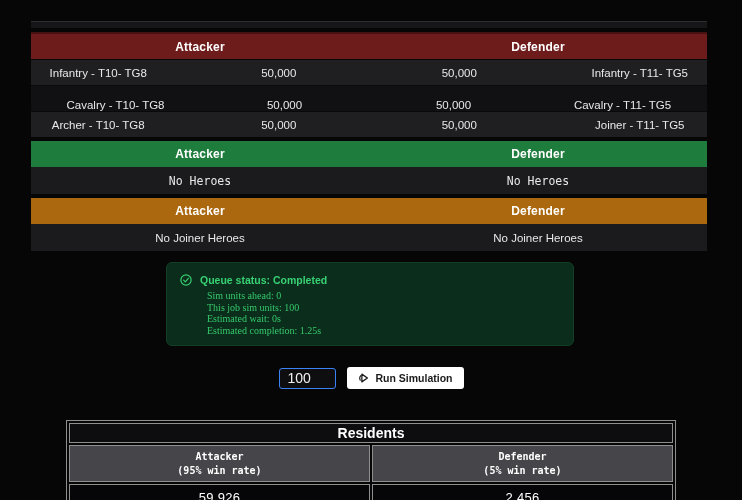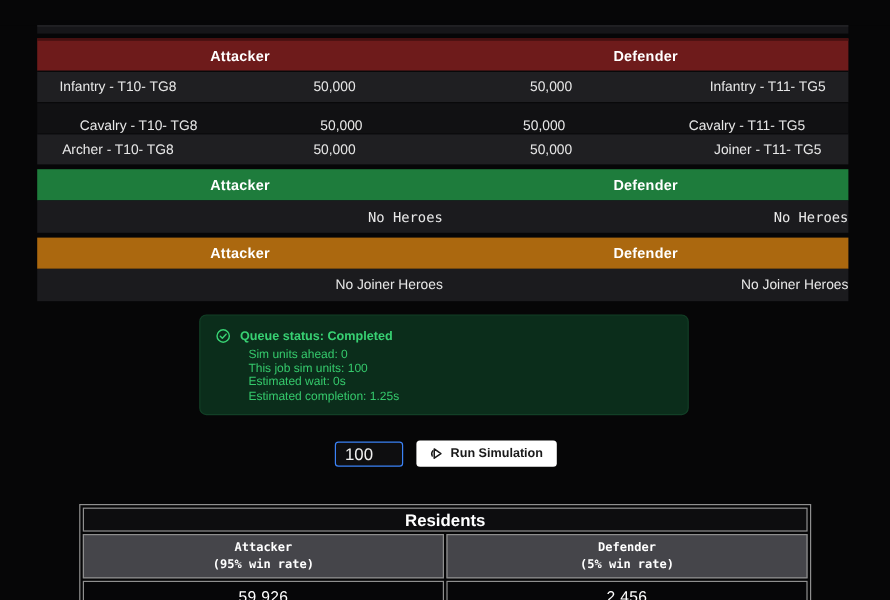--- a/index.html
+++ b/index.html
@@ -16,30 +16,30 @@
   .hdr .hcell { width:50%; text-align:center; color:#ffffff; font-weight:700; font-size:12px; letter-spacing:.2px; }
   .troops .hdr { background:#6e1b1b; border-top:2px solid #471111; }
   .heroes .hdr { background:#1e7c3c; height:26px; border-top:none; }
   .joiner .hdr { background:#ab680f; height:26px; border-top:none; }
 
   .row { display:flex; height:26px; align-items:center; border-top:1px solid #09090a; }
   .row .cell { width:25%; text-align:center; color:#e8e8e8; font-size:11.5px; }
   .row.r-light { background:#1f1f22;gap:46px; }
   .row.r-dark  { background:#111113;align-items:flex-end; }
   .row2 { display:flex; height:27px; align-items:center; background:#1b1b1e; }
-  .row2 .cell { width:50%; text-align:right; color:#e8e8e8; font-size:11.5px; }
+  .row2 .cell { width:50%; text-align:center; color:#e8e8e8; font-size:11.5px; }
   .mono { font-family:"DejaVu Sans Mono", monospace; font-size:11px; }
 
   
   .status-box { margin:11px 0 0 166px; width:408px; min-height:79px; background:#0b2d1b;
                 border:1px solid #123f26; border-radius:6px; padding:10px 8px 9px 13px; }
   .status-title { display:flex; align-items:center; gap:8px; color:#38d173;
                   font-weight:700; font-size:10.5px; line-height:14px; }
   .check-icon { display:inline-flex; width:12px; height:12px; }
-  .status-details { margin:3px 0 0 27px; color:#35c96c; font-size:10px; line-height:11.6px; }
+  .status-details { margin:3px 0 0 27px; color:#35c96c; font-size:10px; line-height:11.6px;font-family:Liberation Serif, serif; }
 
   
   .controls { margin-top:21px; display:flex; justify-content:center; align-items:center; gap:11px; }
   .sim-input { width:57px; height:21px; background:#0e0e10; border:1px solid #3b82f6; border-radius:3px;
                color:#f0f0f0; font-size:14px; padding:0 0 0 8px; font-family:Liberation Sans, sans-serif; }
   .run-btn { height:22px; display:flex; align-items:center; gap:6px; background:#ffffff; color:#1a1a1a;
              border:none; border-radius:3px; padding:0 11px; font-size:10.5px; font-weight:600;
              font-family:"Liberation Sans", sans-serif; cursor:pointer; }
   .run-icon { display:inline-flex; width:12px; height:12px; }
 

